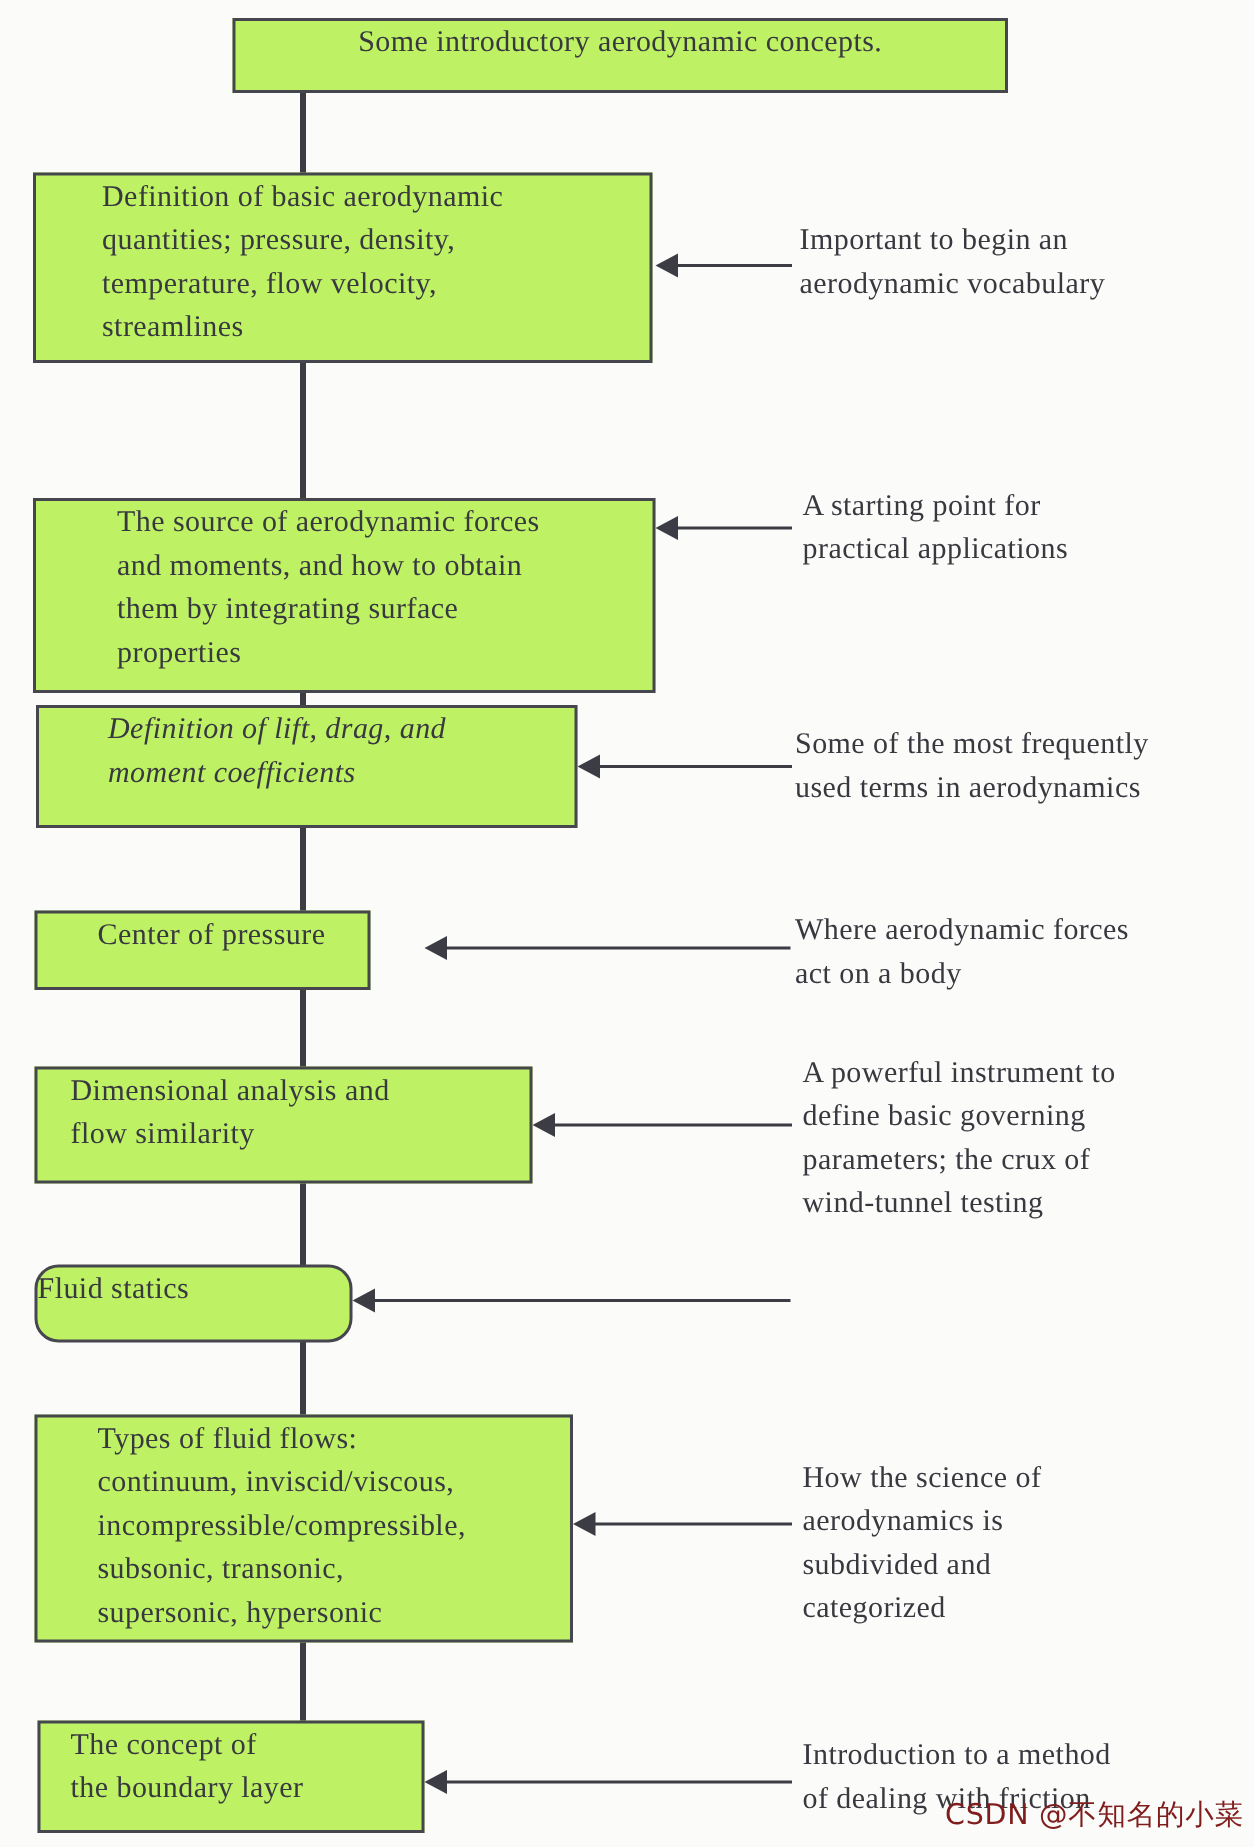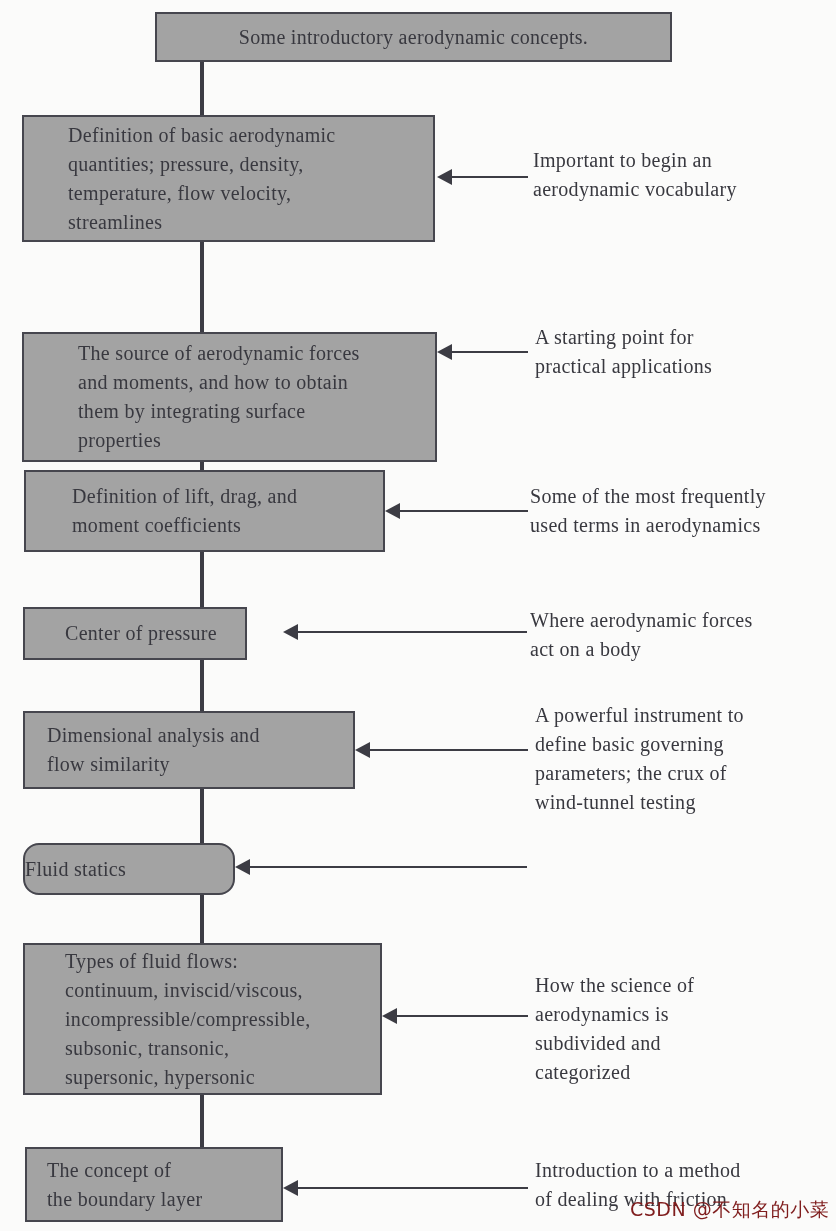--- a/index.html
+++ b/index.html
@@ -12,35 +12,35 @@
     overflow:hidden;
   }
   .canvas{position:absolute;left:0;top:0;width:836px;height:1231px;}
 
   
   .spine{position:absolute;left:200px;top:60px;width:4px;height:1092px;background:#3c3c44;z-index:0;}
 
   
   .fbox{
     position:absolute;z-index:2;
-    background:#a3a3a3;
+    background:#bef264;
     border:2px solid #46464e;
     box-sizing:border-box;
-    display:flex;align-items:center;
+    display:flex;
     font-size:20px;line-height:29px;
     white-space:pre-line;
     letter-spacing:0.3px;
   }
   .title-box{
     left:155px;top:12px;width:517px;height:50px;
     justify-content:center;text-align:center;
   }
   .b1{left:22px;top:115px;width:413px;height:127px;padding-left:44px;}
   .b2{left:22px;top:292px;width:415px;height:130px;padding-left:54px;margin-top:40px;}
-  .b3{left:24px;top:470px;width:361px;height:82px;padding-left:46px;}
+  .b3{left:24px;top:470px;width:361px;height:82px;padding-left:46px;font-style:italic;}
   .b4{left:23px;top:607px;width:224px;height:53px;padding-left:40px;}
   .b5{left:23px;top:711px;width:332px;height:78px;padding-left:22px;}
   .b6{left:23px;top:843px;width:212px;height:52px;border-radius:16px;}
   .b7{left:23px;top:943px;width:359px;height:152px;padding-left:40px;}
   .b8{left:25px;top:1147px;width:258px;height:75px;padding-left:20px;}
 
   
   .note{
     position:absolute;z-index:2;
     font-size:20px;line-height:29px;

